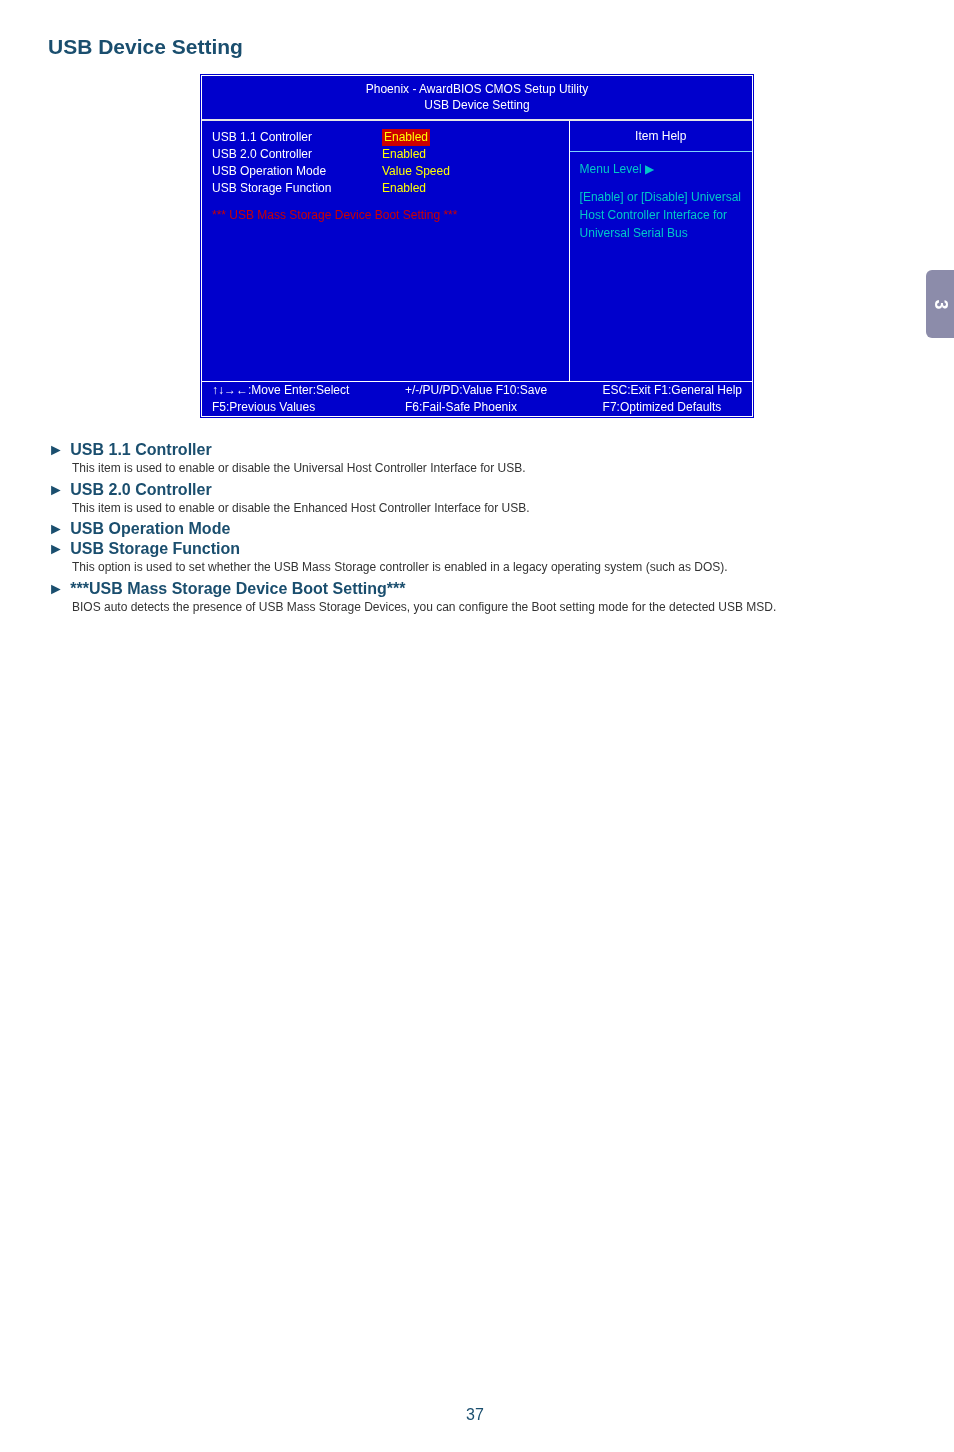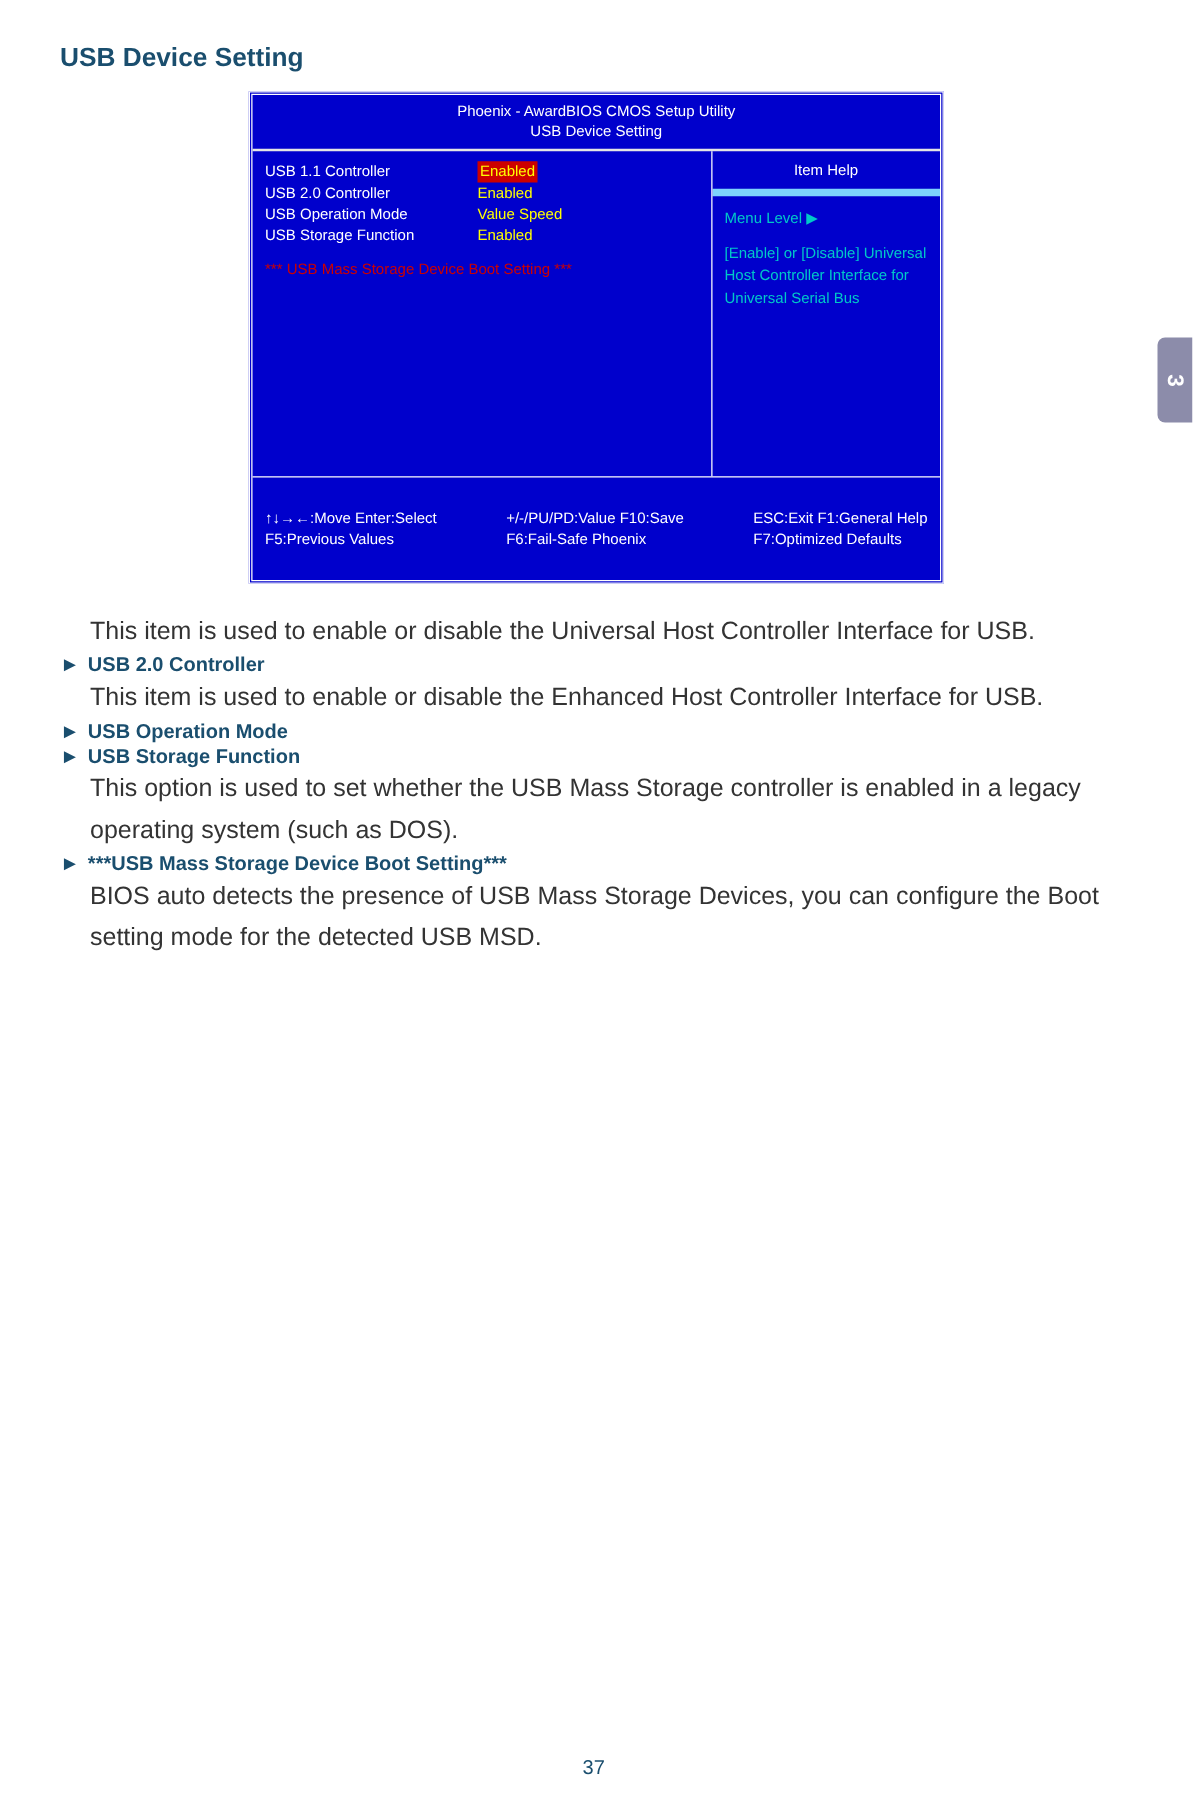--- a/index.html
+++ b/index.html
@@ -50,21 +50,21 @@
   }
   .bios-right {
     flex: 1;
     padding: 0;
     display: flex;
     flex-direction: column;
   }
   .bios-right-header {
     text-align: center;
     padding: 8px 0;
-    border-bottom: 6px solid #7dd3fc;
+    border-bottom: 1px solid #7dd3fc;
     color: #ffffff;
   }
   .bios-right-body {
     padding: 8px 10px;
     color: #00c8c8;
     line-height: 1.5;
   }
   .setting-row {
     display: flex;
     line-height: 1.4;
@@ -80,21 +80,21 @@
     background: #cc0000;
     color: #ffff00;
     padding: 0 2px;
   }
   .boot-setting-row {
     color: #cc0000;
     margin-top: 12px;
   }
   .bios-footer {
     border-top: 1px solid #ffffff;
-    padding: 24px 10px;
+    padding: 0 10px;
     display: flex;
     justify-content: space-between;
     color: #ffffff;
     line-height: 1.4;
   }
   .bios-footer .col {
     text-align: left;
   }
   .content-list {
     margin-top: 6px;
@@ -104,21 +104,21 @@
     font-weight: bold;
     font-size: 16px;
     margin-top: 2px;
   }
   .item-head .arrow {
     display: inline-block;
     margin-right: 2px;
   }
   .item-body {
     color: #333333;
-    font-size: 20px;
+    font-size: 12px;
     line-height: 1.65;
     margin-left: 24px;
     margin-bottom: 2px;
   }
   .page-num {
     position: absolute;
     bottom: 28px;
     left: 0;
     right: 4px;
     text-align: center;
@@ -197,20 +197,21 @@
       </div>
       <div class="col">
         <div>ESC:Exit   F1:General Help</div>
         <div>F7:Optimized Defaults</div>
       </div>
     </div>
   </div>
 
   <div class="content-list">
 
+    <div class="item-head"><span class="arrow">►</span> <span>USB 1.1 Controller</span></div>
     <div class="item-body">This item is used to enable or disable the Universal Host Controller Interface for USB.</div>
 
     <div class="item-head"><span class="arrow">►</span> <span>USB 2.0 Controller</span></div>
     <div class="item-body">This item is used to enable or disable the Enhanced Host Controller Interface for USB.</div>
 
     <div class="item-head"><span class="arrow">►</span> <span>USB Operation Mode</span></div>
 
     <div class="item-head"><span class="arrow">►</span> <span>USB Storage Function</span></div>
     <div class="item-body">This option is used to set whether the USB Mass Storage controller is enabled in a legacy operating system (such as DOS).</div>
 

